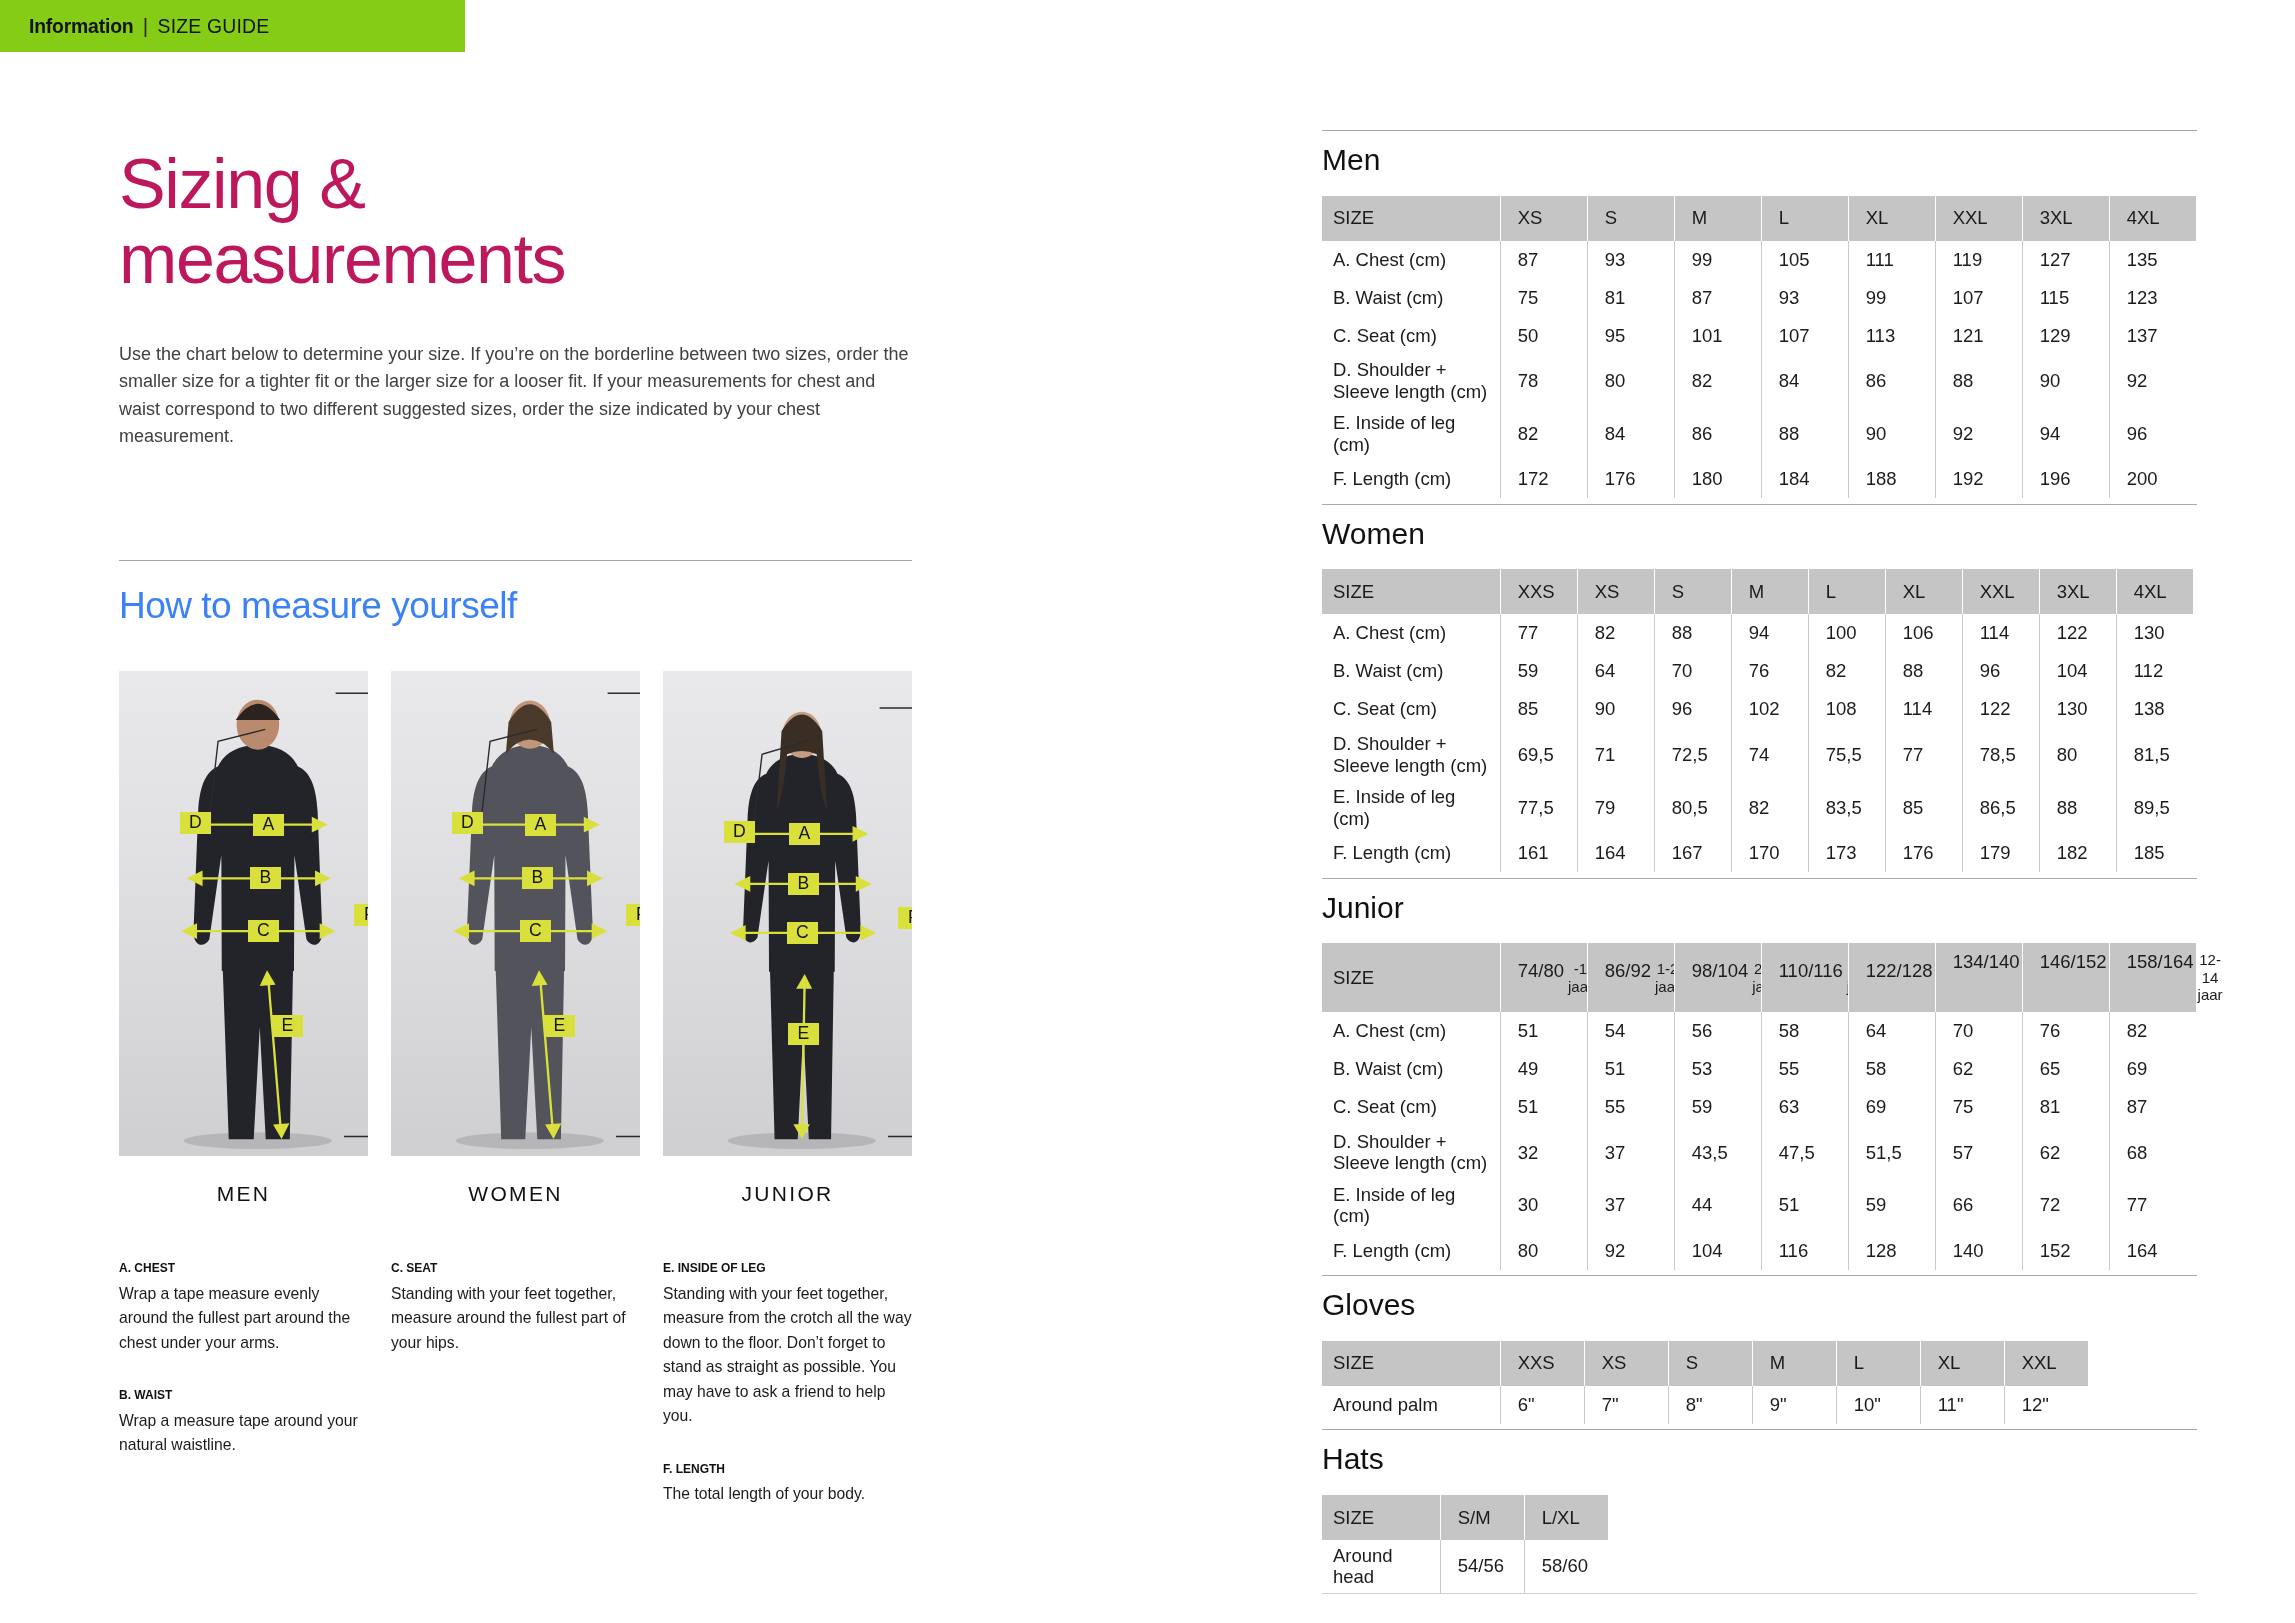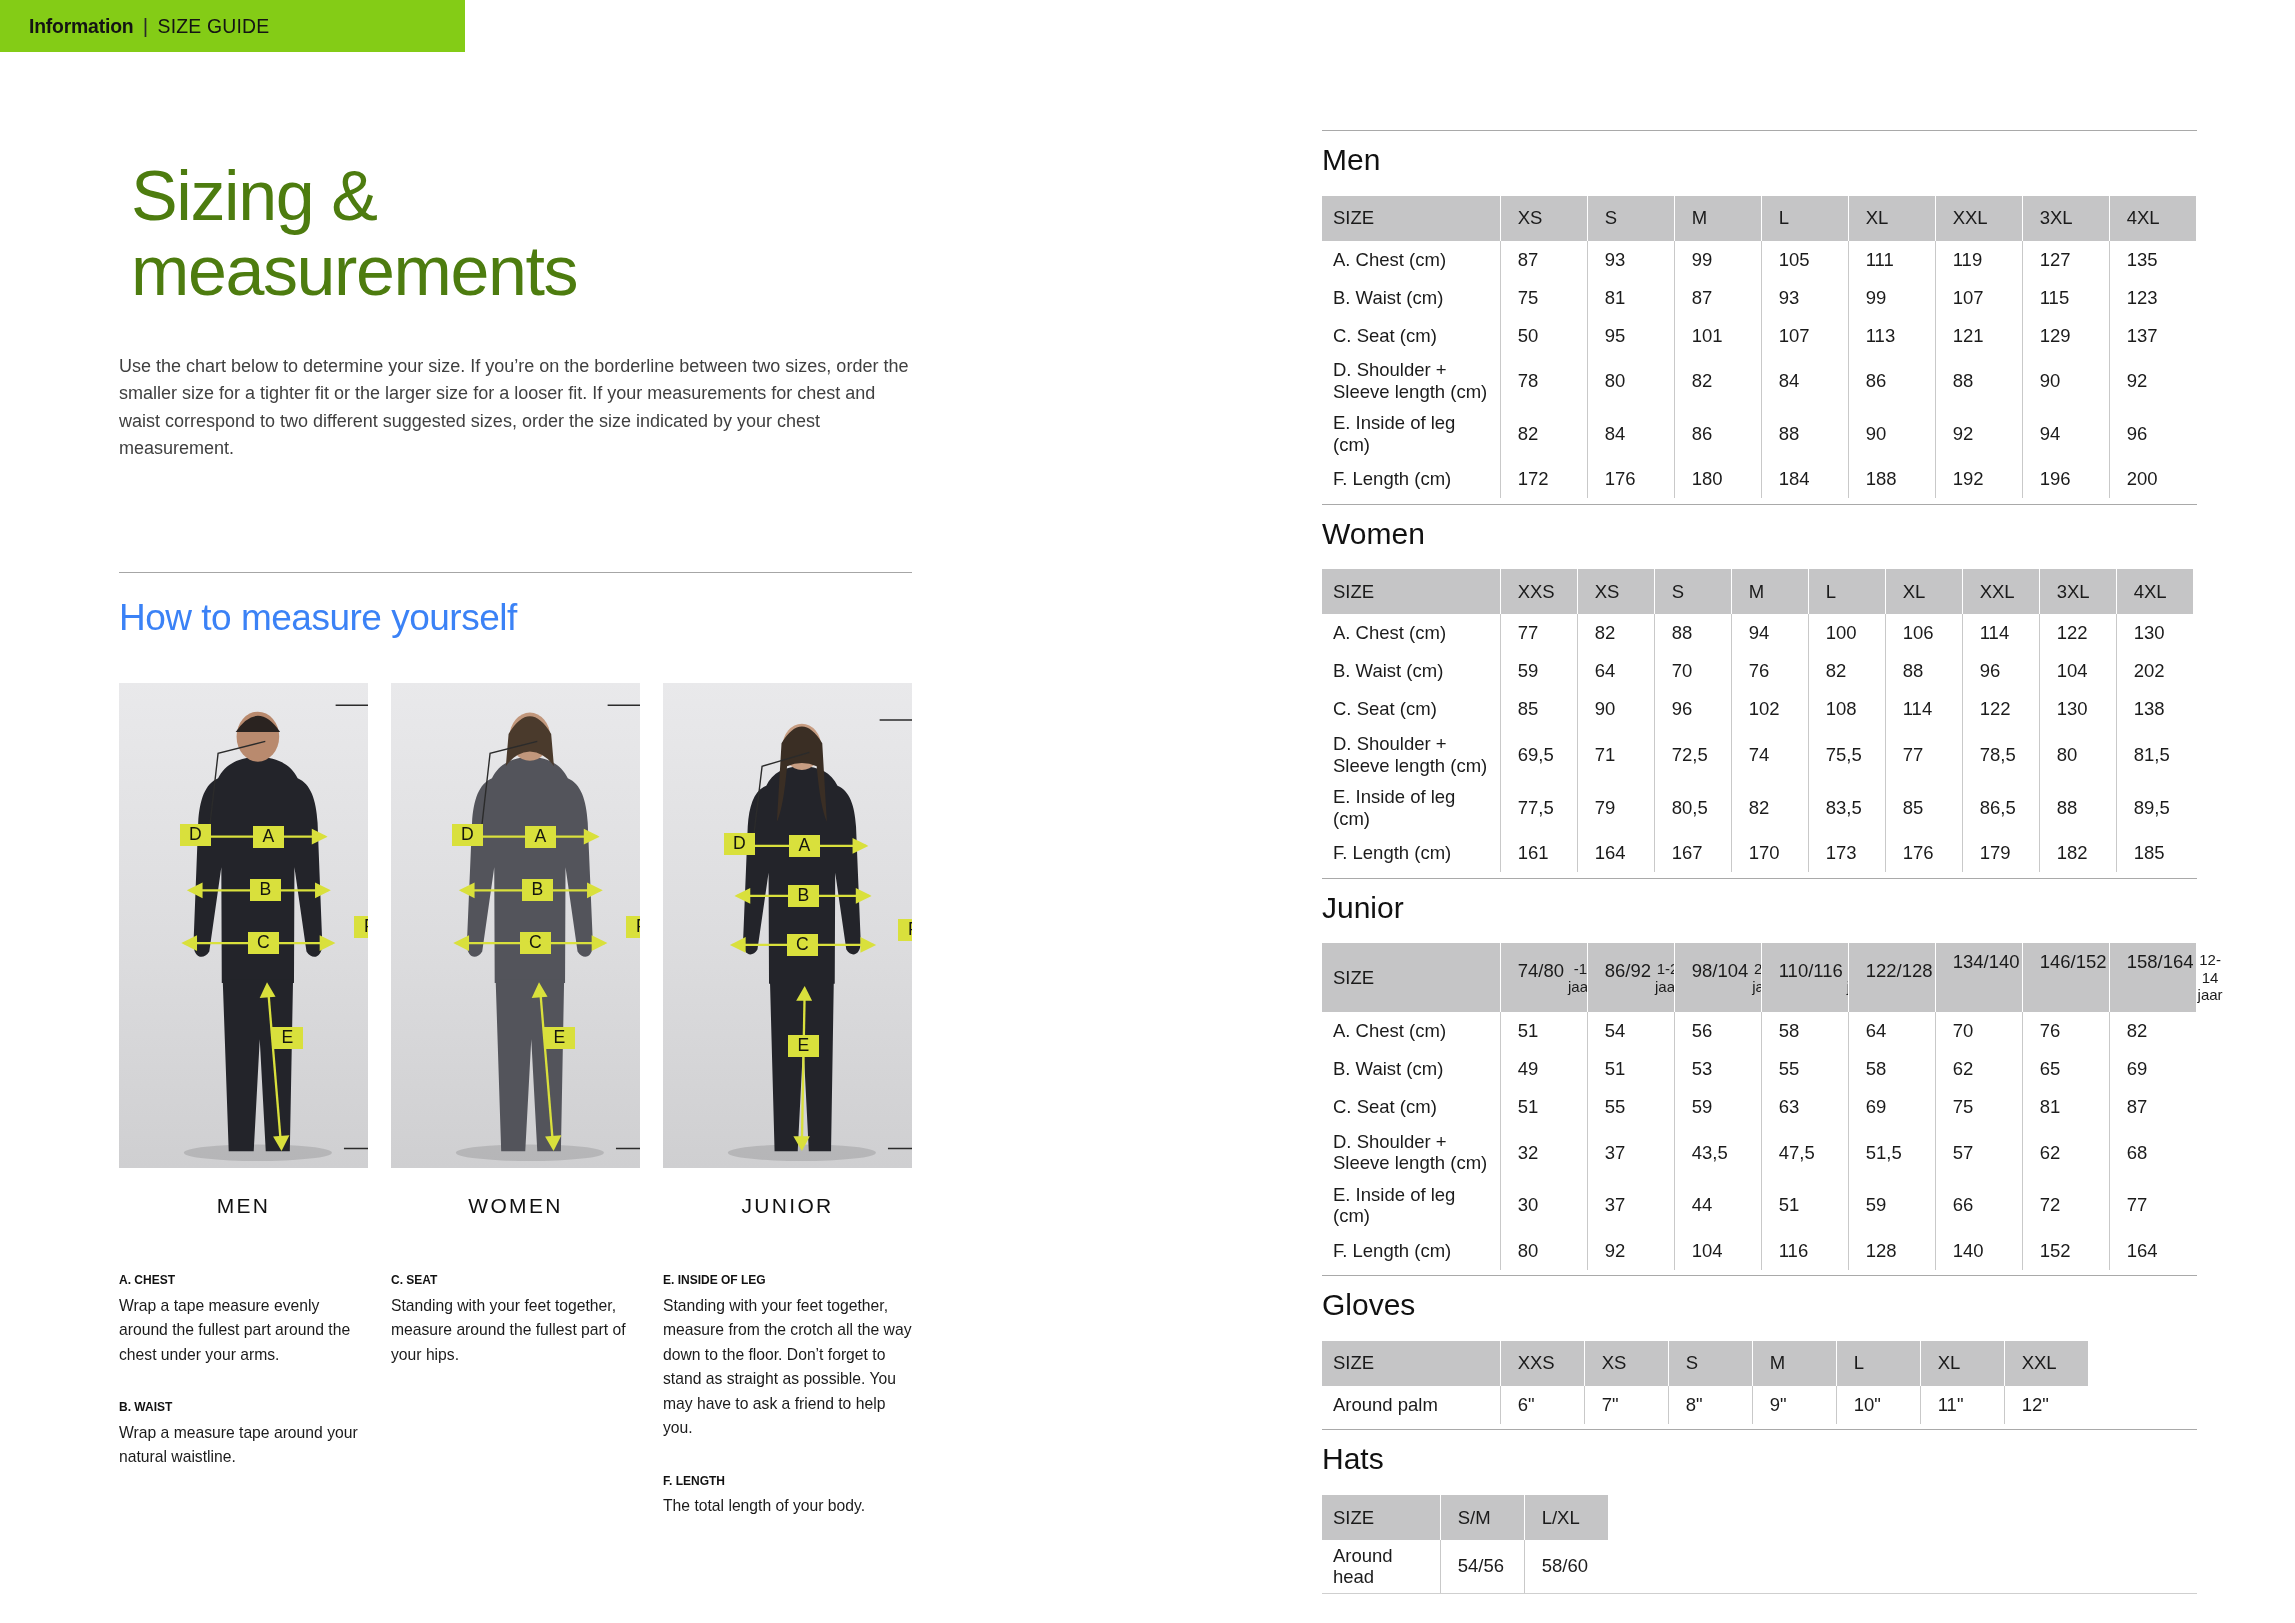--- a/index.html
+++ b/index.html
@@ -13,21 +13,21 @@
     position:absolute;left:0;top:0;width:465px;height:52px;
     background:#84cc16;display:flex;align-items:center;
     padding-left:29px;box-sizing:border-box;font-size:19.4px;color:#141414;
   }
   .banner .brand{font-weight:bold;letter-spacing:-0.2px;}
   .banner .pipe{font-weight:300;margin:0 9.3px;font-size:21px;color:#2a2a2a;}
   .banner .bmode{font-weight:400;letter-spacing:0.2px;}
 
   
   .left-col{position:absolute;left:119px;top:147px;width:793px;}
-  .main-title{font-size:70px;line-height:1.07;font-weight:400;letter-spacing:-1.4px;margin:12px;color:#4d7c0f;}
+  .main-title{font-size:70px;line-height:1.07;font-weight:400;letter-spacing:-1.4px;margin:0;color:#be185d;}
   .intro{margin-top:44px;font-size:18px;line-height:1.52;color:#404040;max-width:793px;}
   .rule-left{border:none;border-top:1.4px solid #a6a6a6;margin:110px 0 0 0;}
   .howto{font-size:37px;font-weight:400;letter-spacing:-0.5px;margin:24px 0 0 0;color:#3b82f6;}
 
   .photos{display:flex;gap:23px;margin-top:44px;}
   .photo{position:relative;width:281px;height:485px;overflow:hidden;
          background:linear-gradient(180deg,#e9e9eb 0%,#dcdcde 55%,#cfcfd1 100%);}
   .photo svg{position:absolute;left:0;top:0;}
   .sil-body{fill:#23242a;}
   .fig-women .sil-body{fill:#53545b;}
@@ -326,21 +326,21 @@
         <div class="cell b-gray">130</div>
         <div class="cell first">B. Waist (cm)</div>
         <div class="cell b-gray">59</div>
         <div class="cell b-gray">64</div>
         <div class="cell b-gray">70</div>
         <div class="cell b-gray">76</div>
         <div class="cell b-gray">82</div>
         <div class="cell b-gray">88</div>
         <div class="cell b-gray">96</div>
         <div class="cell b-gray">104</div>
-        <div class="cell b-gray">202</div>
+        <div class="cell b-gray">112</div>
         <div class="cell first">C. Seat (cm)</div>
         <div class="cell b-gray">85</div>
         <div class="cell b-gray">90</div>
         <div class="cell b-gray">96</div>
         <div class="cell b-gray">102</div>
         <div class="cell b-gray">108</div>
         <div class="cell b-gray">114</div>
         <div class="cell b-gray">122</div>
         <div class="cell b-gray">130</div>
         <div class="cell b-gray">138</div>

